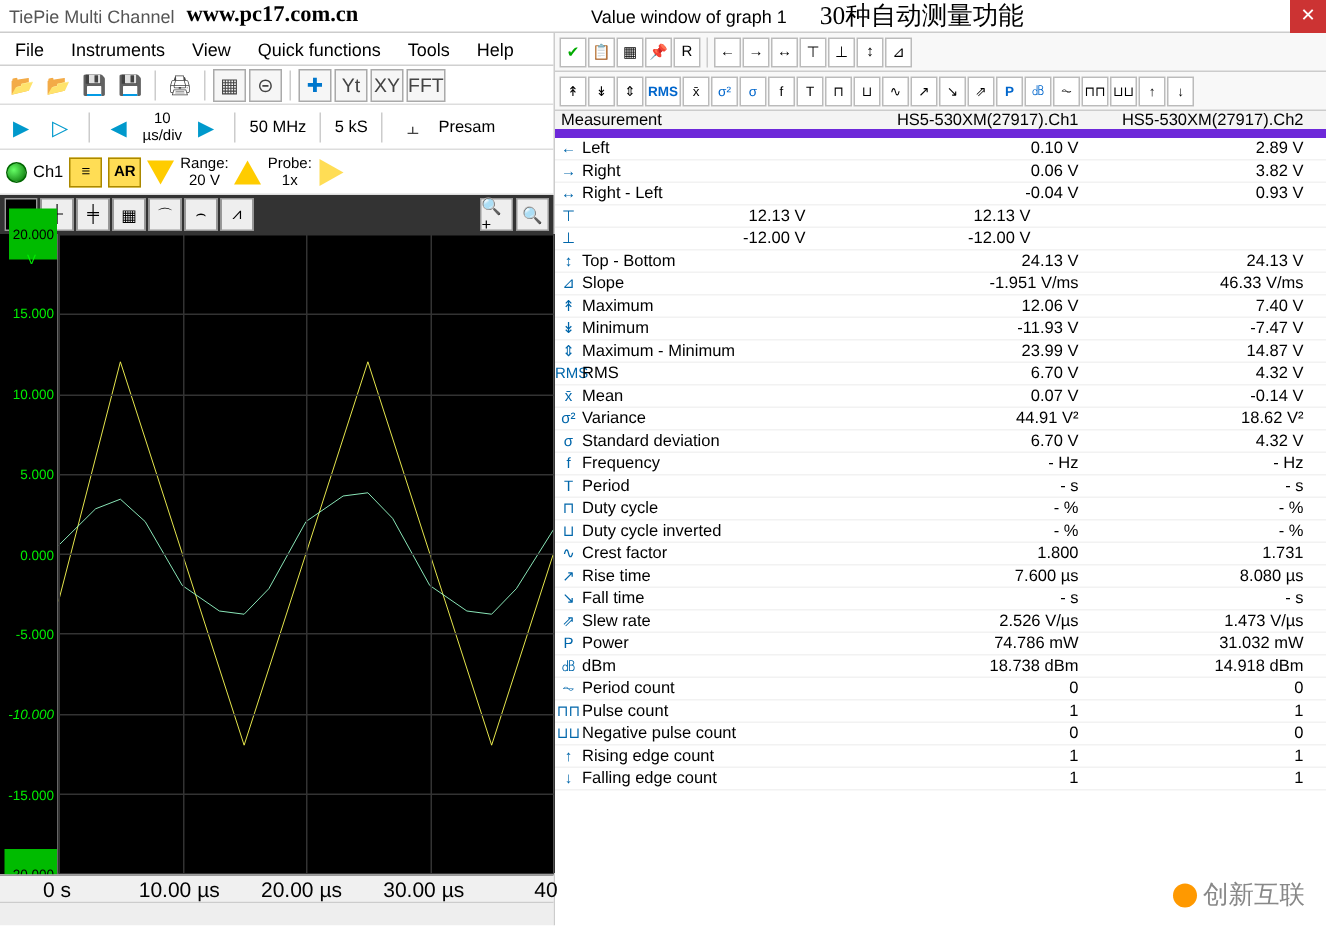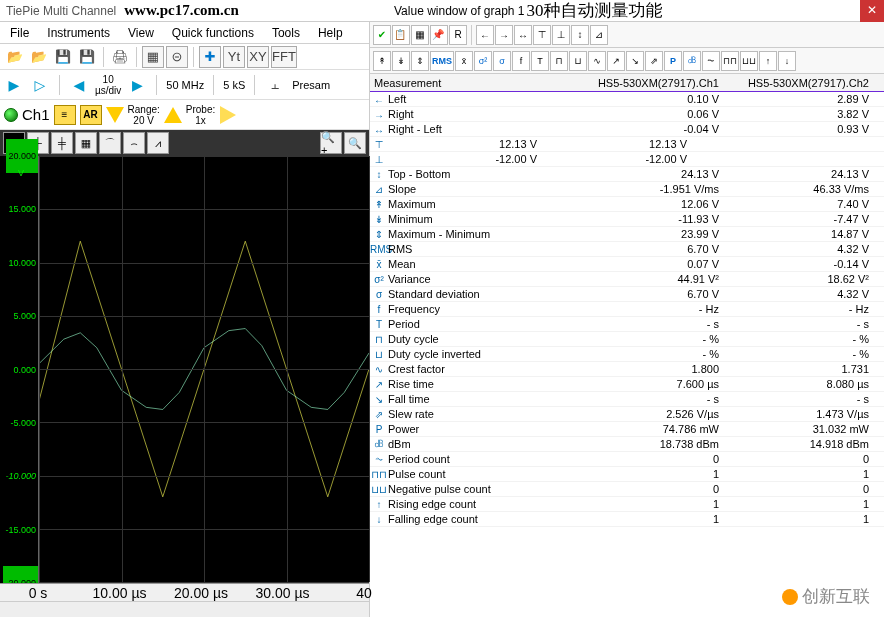--- a/index.html
+++ b/index.html
@@ -1,59 +1,59 @@
 <!DOCTYPE html>
 <html><head>
 <meta charset="utf-8">
 <style>
 * { box-sizing: border-box; margin: 0; padding: 0; }
 body { font-family: Arial, sans-serif; font-size: 11px; background: #fff; width: 884px; height: 617px; overflow: hidden; position: relative; }
 .titlebar { display: flex; height: 22px; background: #fff; border-bottom: 1px solid #ccc; }
 .titlebar-left { width: 370px; display: flex; align-items: center; padding-left: 6px; font-size: 12px; }
 .titlebar-left .app { color: #555; margin-right: 8px; }
 .titlebar-left .url { font-weight: bold; font-size: 15px; font-family: "Times New Roman", serif; }
-.titlebar-right { flex: 1; display: flex; align-items: center; padding-left: 24px; gap: 2px; }
+.titlebar-right { flex: 1; display: flex; align-items: center; padding-left: 24px; gap: 22px; }
 .titlebar-right .t1 { font-size: 12px; }
 .titlebar-right .t2 { font-size: 17px; font-family: "SimSun","Microsoft YaHei",serif; }
 .closebtn { width: 24px; height: 22px; background: #c33; color: #fff; text-align: center; line-height: 20px; font-size: 12px; margin-left: auto; }
 .menubar { height: 22px; display: flex; align-items: center; padding-left: 10px; gap: 18px; border-bottom: 1px solid #d0d0d0; font-size: 12px; }
 .menubar span { cursor: default; }
 .toolbar-row { height: 26px; display: flex; align-items: center; padding: 0 4px; gap: 2px; border-bottom: 1px solid #ddd; }
 .tbtn { min-width: 22px; height: 22px; display: inline-flex; align-items: center; justify-content: center; font-size: 13px; color: #444; border: 1px solid transparent; }
 .tbtn.b { border: 1px solid #aaa; background: #f6f6f6; }
 .sep { width: 1px; height: 20px; background: #ccc; margin: 0 3px; }
 .main { display: flex; height: calc(617px - 22px); }
 .left-pane { width: 370px; display: flex; flex-direction: column; border-right: 1px solid #ccc; }
 .right-pane { flex: 1; display: flex; flex-direction: column; }
 .control-row { display: flex; align-items: center; height: 30px; padding: 0 4px; gap: 6px; border-bottom: 1px solid #ddd; font-size: 11px; }
 .playbtn { width: 20px; height: 20px; display: inline-flex; align-items: center; justify-content: center; font-size: 14px; }
 .lbl { text-align: center; line-height: 1.1; font-size: 10px; }
 .chstrip { height: 30px; display: flex; align-items: center; padding: 0 4px; gap: 4px; border-bottom: 1px solid #ddd; }
 .led { width: 14px; height: 14px; border-radius: 50%; background: radial-gradient(circle at 35% 35%, #6f6, #060); border: 1px solid #060; }
-.ch1 { font-size: 15px; }
+.ch1 { font-size: 11px; }
 .yellowsq { width: 22px; height: 20px; background: #fd5; border: 1px solid #a80; display: flex; align-items: center; justify-content: center; font-size: 10px; }
 .ytriangle { width: 0; height: 0; border-left: 9px solid transparent; border-right: 9px solid transparent; border-bottom: 16px solid #fc0; }
 .graph-toolbar { height: 26px; background: #333; display: flex; align-items: center; gap: 2px; padding: 0 3px; }
 .gtbtn { width: 22px; height: 22px; background: #eee; border: 1px solid #999; display: inline-flex; align-items: center; justify-content: center; font-size: 11px; }
 .gtbtn.dark { background: #000; color: #0c0; }
 .graph-area { flex: 1; background: #000; position: relative; display: flex; }
 .yaxis { width: 38px; position: relative; }
 .ylabel { position: absolute; right: 2px; font-size: 9px; color: #0e0; transform: translateY(-50%); }
 .ylabel.tag { background: #0b0; color: #000; padding: 12px 2px; right: 0; }
 .plot { flex: 1; position: relative; border-left: 1px solid #666; border-bottom: 1px solid #666; }
 .gridline-h { position: absolute; left: 0; right: 0; height: 1px; background: #333; }
 .gridline-v { position: absolute; top: 0; bottom: 0; width: 1px; background: #333; }
 .xaxis { height: 18px; background: #f0f0f0; display: flex; align-items: center; position: relative; border-top: 1px solid #999; }
 .xlabel { position: absolute; font-size: 14px; color: #000; transform: translateX(-50%); }
 .scrollbar-h { height: 16px; background: #eee; border-top: 1px solid #ccc; }
 .vw-toolbar { height: 26px; display: flex; align-items: center; gap: 1px; padding: 0 3px; border-bottom: 1px solid #ccc; background: #f8f8f8; flex-wrap: nowrap; overflow: hidden; }
 .vbtn { min-width: 18px; height: 20px; display: inline-flex; align-items: center; justify-content: center; font-size: 10px; border: 1px solid #bbb; background: #fff; padding: 0 1px; }
 .vbtn.sm { font-size: 9px; }
 .meas-table { flex: 1; overflow: auto; font-size: 11px; }
-.meas-header { display: flex; height: 18px; background: #f4f4f4; border-bottom: 1px solid #6d28d9; font-size: 11px; align-items: center; }
+.meas-header { display: flex; height: 18px; background: #f4f4f4; border-bottom: 6px solid #6d28d9; font-size: 11px; align-items: center; }
 .col-name { flex: 0 0 200px; padding-left: 4px; }
 .col-v1 { flex: 0 0 155px; text-align: right; padding-right: 6px; }
 .col-v2 { flex: 0 0 150px; text-align: right; padding-right: 6px; }
 .meas-row { display: flex; height: 15px; align-items: center; border-bottom: 1px solid #f2f2f2; }
 .meas-row .icon { width: 18px; text-align: center; font-size: 10px; color: #06a; }
 .meas-row .nm { flex: 0 0 182px; }
 .meas-row .v1 { flex: 0 0 155px; text-align: right; padding-right: 6px; }
 .meas-row .v2 { flex: 0 0 150px; text-align: right; padding-right: 6px; }
 .watermark { position: absolute; right: 6px; bottom: 6px; font-size: 17px; color: #888; background: rgba(255,255,255,.85); padding: 3px 8px; border-radius: 4px; display: flex; align-items: center; gap: 4px; }
 .watermark .c { width: 16px; height: 16px; border-radius: 50%; background: #f90; position: relative; }

